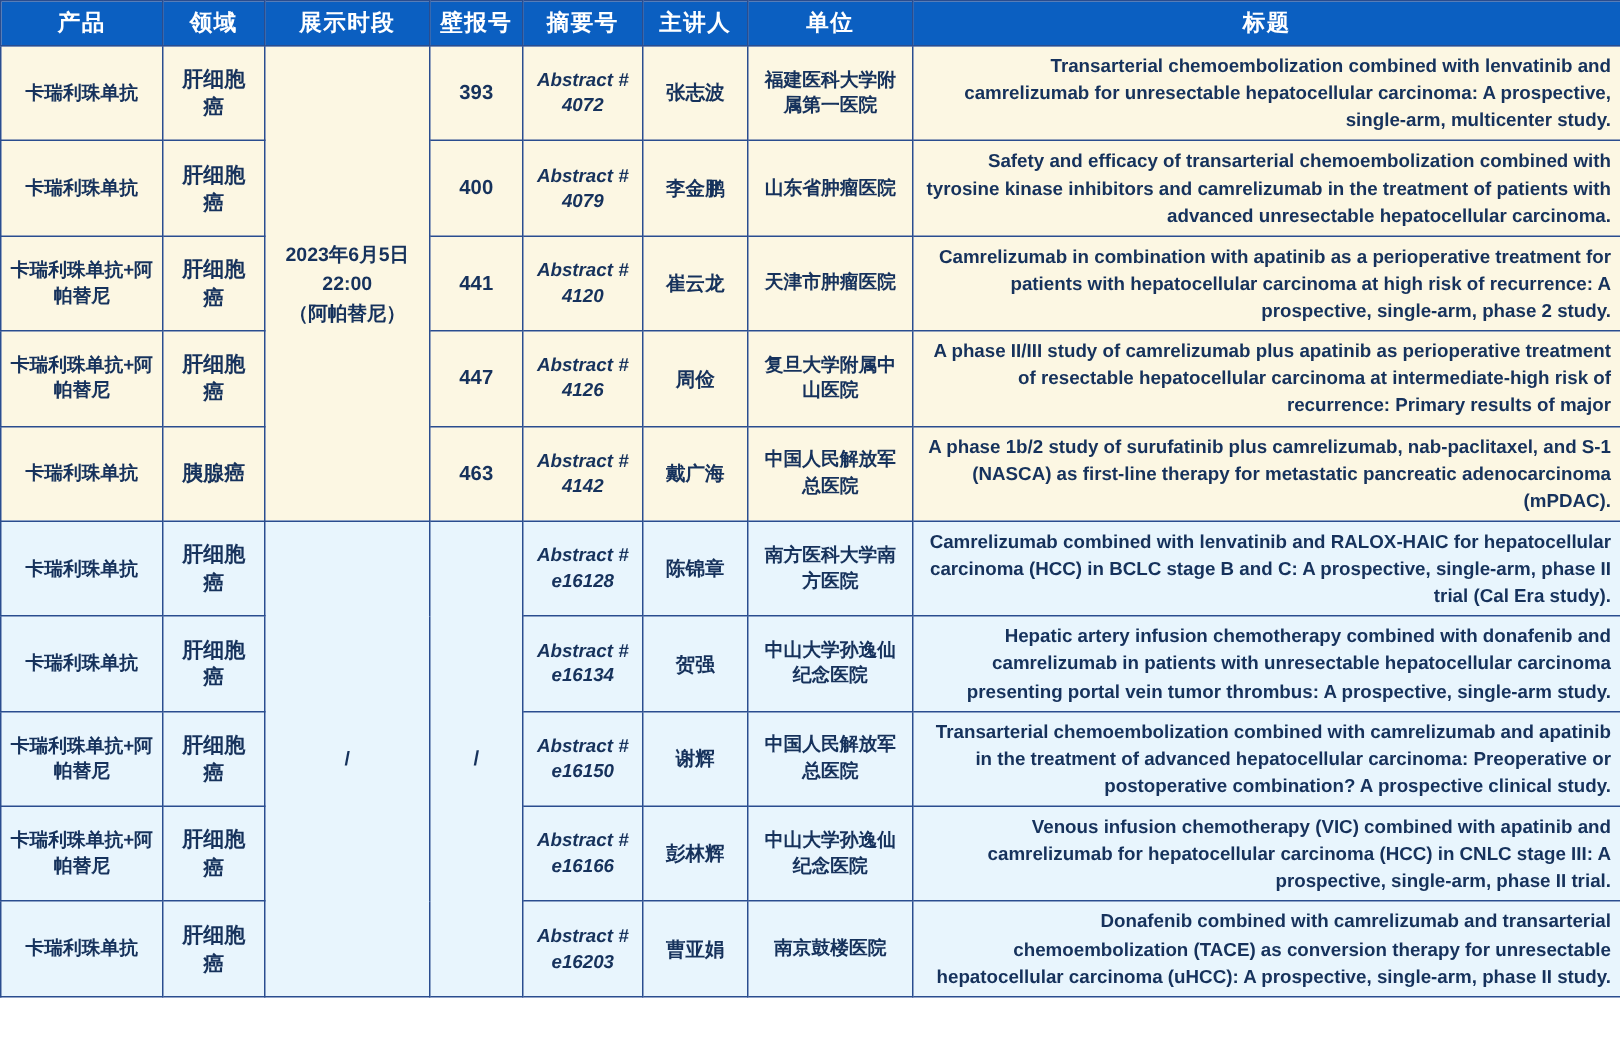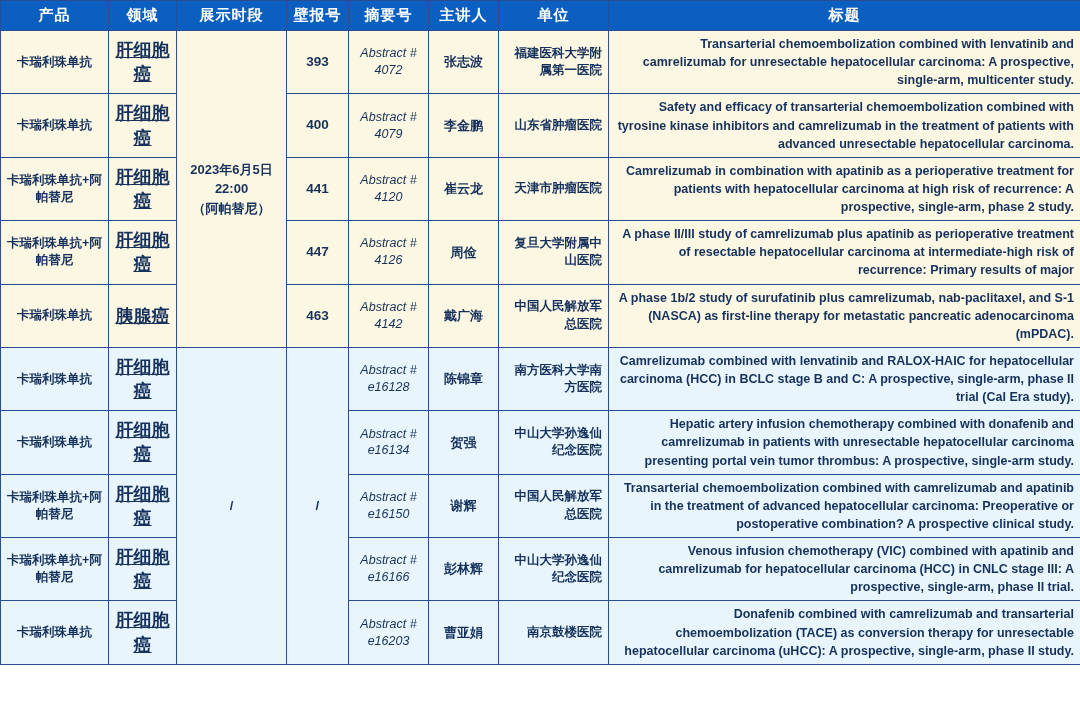--- a/index.html
+++ b/index.html
@@ -44,30 +44,30 @@
   col.c-title     { width: 472px; }
 
   td.cell {
     font-size: 12.5px;
     color: #16325c;
     text-align: center;
     line-height: 1.35;
     font-weight: bold;
   }
   td.product { font-size: 12.5px; }
-  td.field   { font-size: 18px; text-decoration: underline; }
+  td.field   { font-size: 14px; }
   td.session { font-size: 13px; line-height: 1.5; }
   td.poster  { font-size: 13.5px; }
   td.abstract {
     font-size: 12.5px;
     font-style: italic;
-    font-weight: normal;
+    font-weight: bold;
   }
   td.speaker { font-size: 13px; font-family: Liberation Serif, serif; }
-  td.org     { font-size: 12.5px; line-height: 1.4; text-align: right; }
+  td.org     { font-size: 12.5px; line-height: 1.4; }
   td.title {
     text-align: right;
     font-size: 12.5px;
     line-height: 1.45;
     font-weight: bold;
     color: #16325c;
     padding: 5px 8px;
   }
   tr.group-a td { background: #fcf7e3; }
   tr.group-b td { background: #e8f5fd; }

